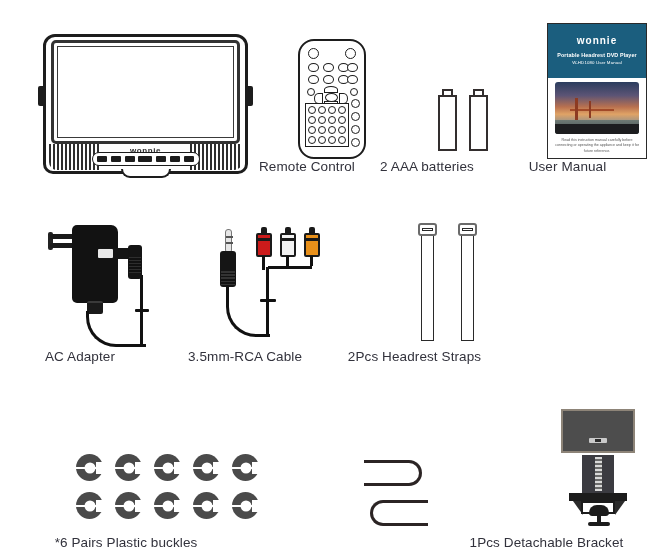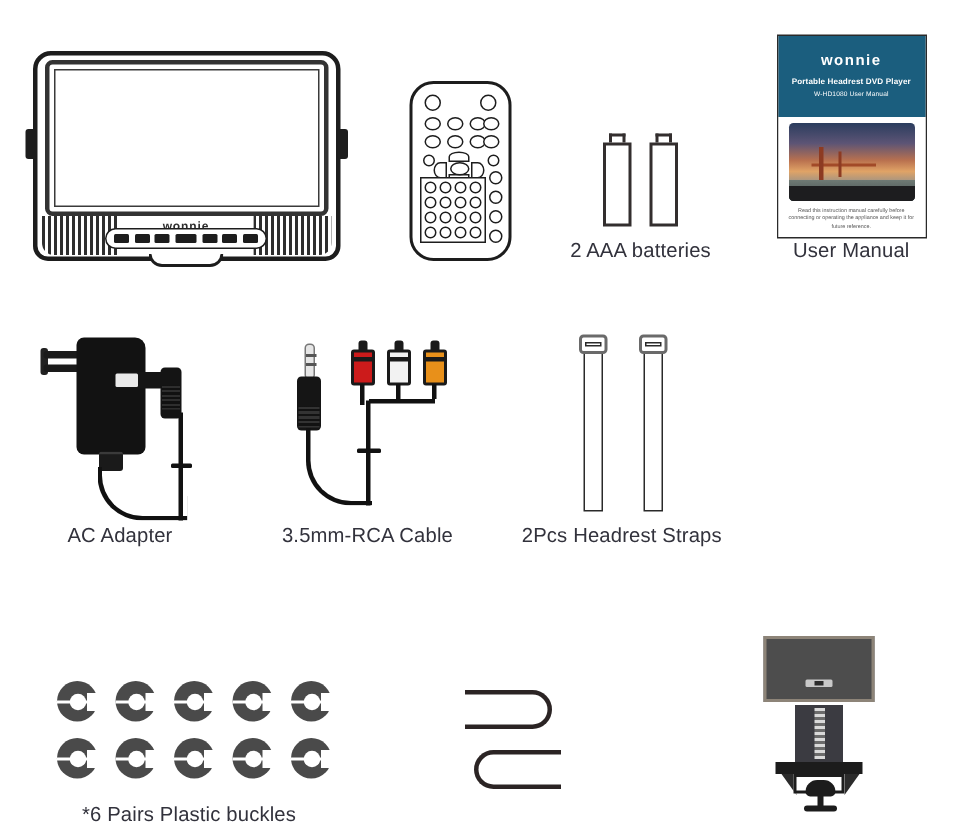--- a/index.html
+++ b/index.html
@@ -19,21 +19,21 @@
   .cell{
     display:flex;
     flex-direction:column;
     align-items:center;
     justify-content:flex-end;
     box-sizing:border-box;
   }
   .art{
     display:flex;
     align-items:flex-end;
-    justify-content:center;
+    justify-content:flex-end;
     width:100%;
   }
   .caption{
     font-size:13.5px;
     color:#32323c;
     letter-spacing:.1px;
     white-space:nowrap;
     text-align:center;
   }
 
@@ -422,20 +422,21 @@
             <span></span>
         </div>
         <div class="r-side">
           <span></span>
             <span></span>
             <span></span>
             <span></span>
         </div>
       </div>
     </div>
+    <div class="caption">Remote Control</div>
   </div>
 
   <div class="cell c-batt">
     <div class="art" style="padding-bottom:8px;">
       <div class="batt-pair">
         <div class="batt">
           <div class="batt-cap"></div>
             <div class="batt-body"></div>
         </div>
         <div class="batt">
@@ -609,14 +610,15 @@
         <div class="br-rack"></div>
         <div class="br-bar"></div>
         <div class="br-clampL"></div>
         <div class="br-clampR"></div>
         <div class="br-inner"></div>
         <div class="br-knob"></div>
         <div class="br-stem"></div>
         <div class="br-foot"></div>
       </div>
     </div>
+    <div class="caption">1Pcs Detachable Bracket</div>
   </div>
 </div>
 
 </body></html>

